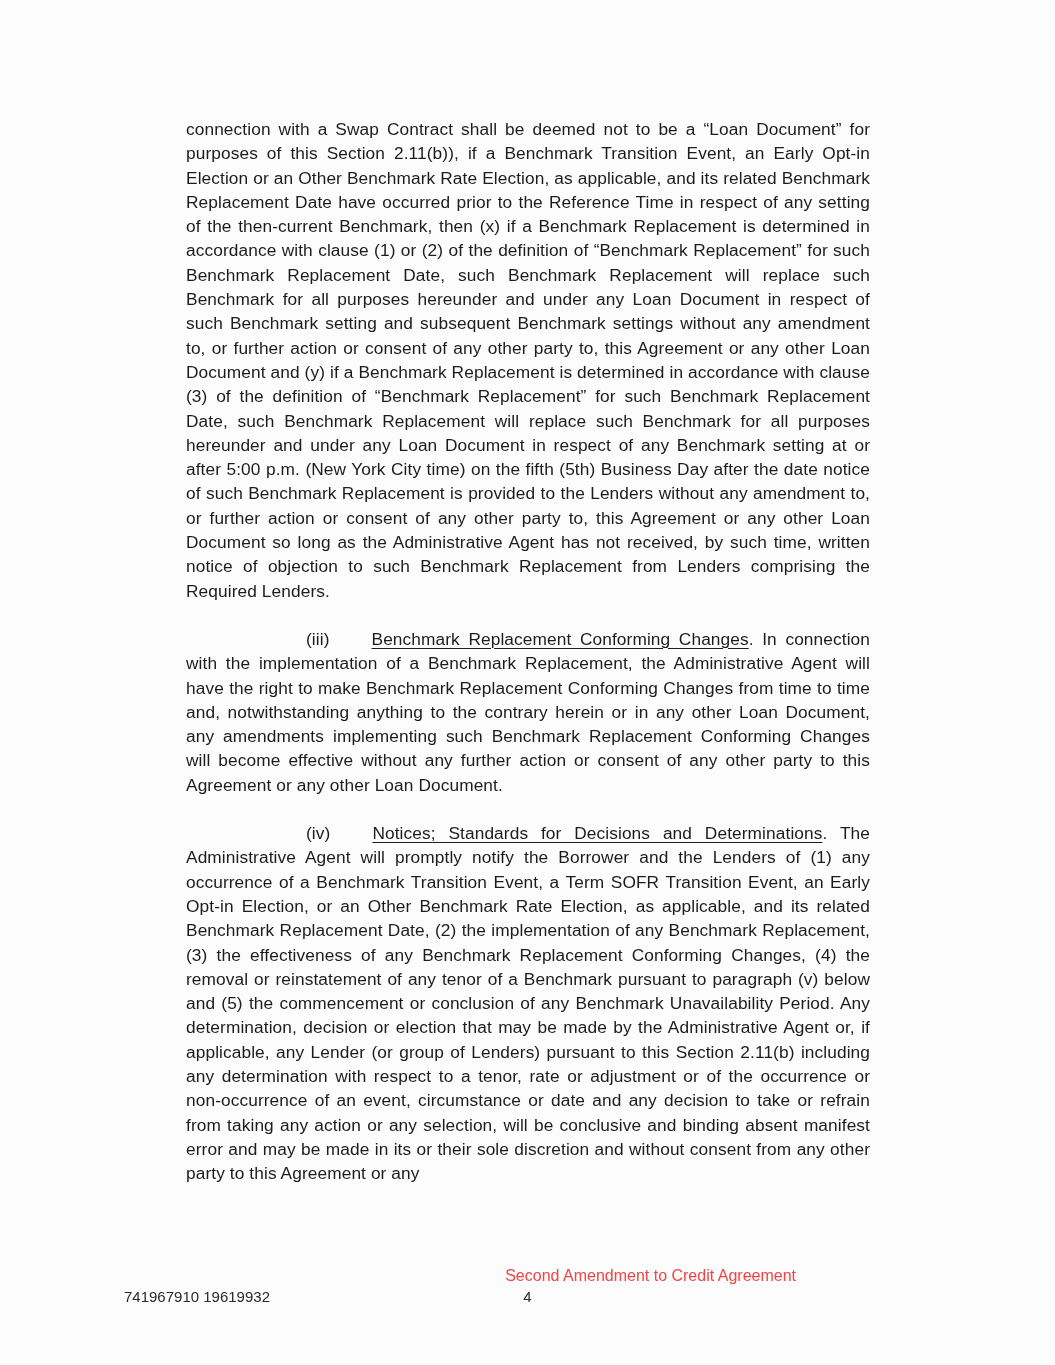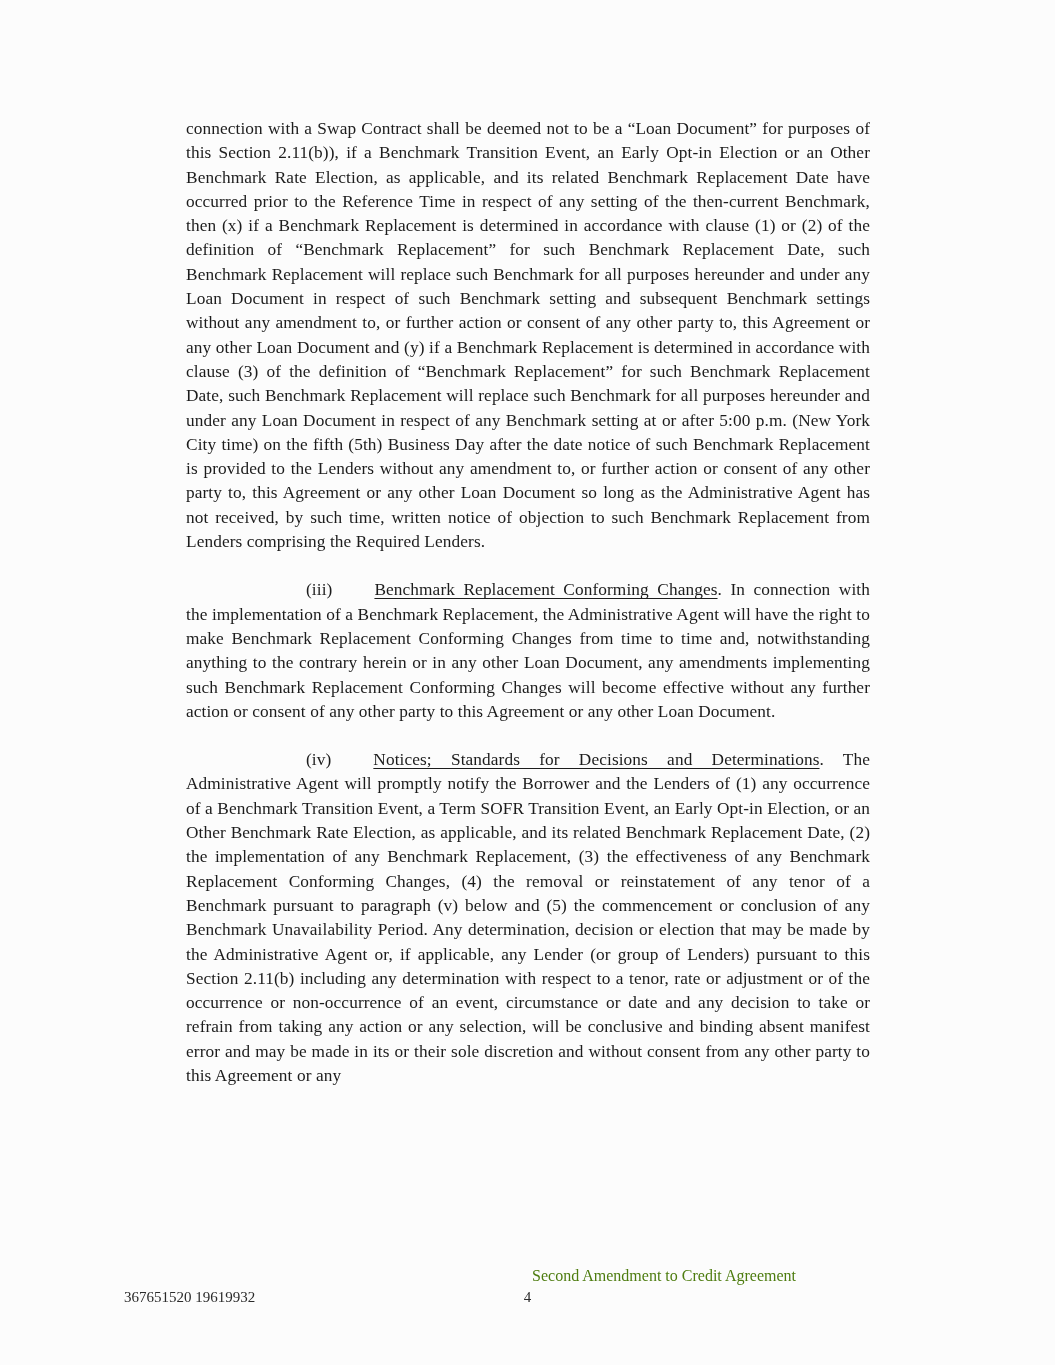--- a/index.html
+++ b/index.html
@@ -5,21 +5,21 @@
   html, body {
     margin: 0;
     padding: 0;
     background: #fcfcfc;
   }
   .page {
     position: relative;
     width: 921px;
     height: 1365px;
     background: #fcfcfc;
-    font-family: Liberation Serif, serif;
+    font-family: Liberation Sans, sans-serif;
     color: #1c1c1c;
     overflow: hidden;
   }
   .text-block {
     position: absolute;
     left: 186px;
     top: 117px;
     width: 684px;
     font-size: 17.3px;
     line-height: 24.3px;
@@ -44,21 +44,21 @@
     text-underline-offset: 3px;
     text-decoration-thickness: 1.4px;
     margin-top: 44px;
   }
   .footer-title {
     position: absolute;
     top: 1266px;
     right: 125px;
     font-size: 16px;
     line-height: 19px;
-    color: #4d7c0f;
+    color: #ef4444;
   }
   .footer-docid {
     position: absolute;
     top: 1288px;
     left: 124px;
     font-size: 15px;
     line-height: 18px;
     color: #2a2a2a;
   }
   .footer-pagenum {
@@ -82,17 +82,17 @@
     <p class="para"><span>connection with a Swap Contract shall be deemed not to be a “Loan Document” for purposes of this Section 2.11(b)), if a Benchmark Transition Event, an Early Opt-in Election or an Other Benchmark Rate Election, as applicable, and its related Benchmark Replacement Date have occurred prior to the Reference Time in respect of any setting of the then-current Benchmark, then (x) if a Benchmark Replacement is determined in accordance with clause (1) or (2) of the definition of “Benchmark Replacement” for such Benchmark Replacement Date, such Benchmark Replacement will replace such Benchmark for all purposes hereunder and under any Loan Document in respect of such Benchmark setting and subsequent Benchmark settings without any amendment to, or further action or consent of any other party to, this Agreement or any other Loan Document and (y) if a Benchmark Replacement is determined in accordance with clause (3) of the definition of “Benchmark Replacement” for such Benchmark Replacement Date, such Benchmark Replacement will replace such Benchmark for all purposes hereunder and under any Loan Document in respect of any Benchmark setting at or after 5:00 p.m. (New York City time) on the fifth (5th) Business Day after the date notice of such Benchmark Replacement is provided to the Lenders without any amendment to, or further action or consent of any other party to, this Agreement or any other Loan Document so long as the Administrative Agent has not received, by such time, written notice of objection to such Benchmark Replacement from Lenders comprising the Required Lenders.</span></p>
 
     <p class="para numbered"><span>(iii)</span><span class="tab-space"></span><span class="heading-underline">Benchmark Replacement Conforming Changes</span><span>. In connection with the implementation of a Benchmark Replacement, the Administrative Agent will have the right to make Benchmark Replacement Conforming Changes from time to time and, notwithstanding anything to the contrary herein or in any other Loan Document, any amendments implementing such Benchmark Replacement Conforming Changes will become effective without any further action or consent of any other party to this Agreement or any other Loan Document.</span></p>
 
     <p class="para numbered"><span>(iv)</span><span class="tab-space"></span><span class="heading-underline">Notices; Standards for Decisions and Determinations</span><span>. The Administrative Agent will promptly notify the Borrower and the Lenders of (1) any occurrence of a Benchmark Transition Event, a Term SOFR Transition Event, an Early Opt-in Election, or an Other Benchmark Rate Election, as applicable, and its related Benchmark Replacement Date, (2) the implementation of any Benchmark Replacement, (3) the effectiveness of any Benchmark Replacement Conforming Changes, (4) the removal or reinstatement of any tenor of a Benchmark pursuant to paragraph (v) below and (5) the commencement or conclusion of any Benchmark Unavailability Period. Any determination, decision or election that may be made by the Administrative Agent or, if applicable, any Lender (or group of Lenders) pursuant to this Section 2.11(b) including any determination with respect to a tenor, rate or adjustment or of the occurrence or non-occurrence of an event, circumstance or date and any decision to take or refrain from taking any action or any selection, will be conclusive and binding absent manifest error and may be made in its or their sole discretion and without consent from any other party to this Agreement or any</span></p>
 
   </div>
 
   <div class="footer-title">Second Amendment to Credit Agreement</div>
 
-  <div class="footer-docid">367651520 19619932</div>
+  <div class="footer-docid">741967910 19619932</div>
 
   <div class="footer-pagenum">4</div>
 
 </div>
 
 </body></html>

